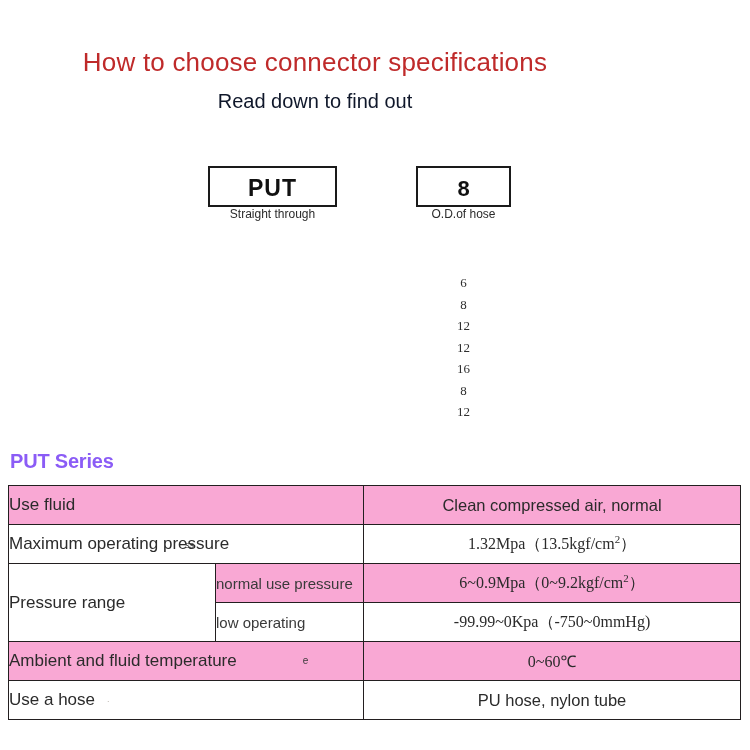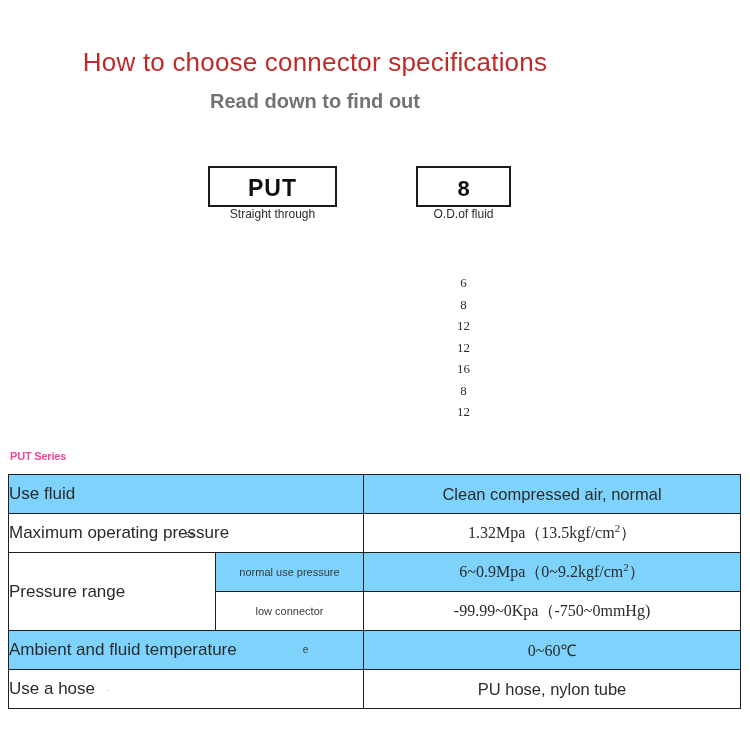--- a/index.html
+++ b/index.html
@@ -30,22 +30,22 @@
     font-weight: 400;
     letter-spacing: 0.2px;
     color: #bf2a2a;
     line-height: 1.1;
   }
   #page-subtitle {
     margin: 0;
     padding-top: 13px;
     text-align: center;
     font-size: 20px;
-    font-weight: 700;
-    color: #737373;
+    font-weight: 400;
+    color: #0f172a;
     line-height: 1.1;
   }
 
   
   #code-diagram {
     position: absolute;
     top: 166px;
     left: 0;
     width: 656px;
     height: 260px;
@@ -92,23 +92,23 @@
   }
 
   
   #spec-section {
     position: absolute;
     left: 8px;
     top: 450px;
     width: 734px;
   }
   #spec-heading {
-    font-size: 11px;
+    font-size: 20px;
     font-weight: bold;
-    color: #ec4899;
+    color: #8b5cf6;
     margin: 0 0 12px 2px;
     letter-spacing: -0.2px;
   }
   table#spec-table {
     border-collapse: collapse;
     width: 732px;
     table-layout: fixed;
   }
   table#spec-table td {
     border: 1px solid #231f20;
@@ -116,36 +116,35 @@
     vertical-align: middle;
   }
   .cell-label {
     font-size: 17px;
     color: #2b2b2b;
     padding-left: 10px;
     height: 38px;
     position: relative;
   }
   .cell-sublabel {
-    font-size: 11px;
+    font-size: 15px;
     color: #3a3a3a;
-    text-align: center;
     height: 37px;
   }
   .cell-value {
     font-size: 16.5px;
     color: #2b2b2b;
     text-align: center;
     height: 38px;
   }
   .cell-value.small {
     font-size: 16px;
     font-family: "Liberation Serif", serif;
   }
-  .bg-beige { background: #7dd3fc; }
+  .bg-beige { background: #f9a8d4; }
   .bg-white { background: #ffffff; }
 
   .glyph-artifact {
     font-size: 9px;
     color: #3a3a3a;
     position: absolute;
   }
   #artifact-ss { left: 176px; top: 15px; }
   #artifact-e  { position: static; margin-left: 66px; font-size: 10px; vertical-align: 2px; }
   #artifact-dot { position: static; margin-left: 12px; font-size: 9px; color: #b9b4ae; vertical-align: 3px; }
@@ -162,21 +161,21 @@
 
 <div id="code-diagram">
 
   <div class="code-group" id="code-group-series">
     <div class="code-box">PUT</div>
     <div class="code-caption">Straight through</div>
   </div>
 
   <div class="code-group" id="code-group-size">
     <div class="code-box">8</div>
-    <div class="code-caption">O.D.of fluid</div>
+    <div class="code-caption">O.D.of hose</div>
   </div>
 
   <div id="size-option-list">
     <div class="size-option">6</div>
     <div class="size-option">8</div>
     <div class="size-option">12</div>
     <div class="size-option">12</div>
     <div class="size-option">16</div>
     <div class="size-option">8</div>
     <div class="size-option">12</div>
@@ -210,21 +209,21 @@
 
       <tr>
         <td class="cell-label bg-white" rowspan="2">Pressure range</td>
         <td class="cell-sublabel bg-beige">normal use pressure</td>
         <td class="cell-value small bg-beige">
           <span>6~0.9Mpa（0~9.2kgf/cm</span><sup>2</sup><span>）</span>
         </td>
       </tr>
 
       <tr>
-        <td class="cell-sublabel bg-white">low connector</td>
+        <td class="cell-sublabel bg-white">low operating</td>
         <td class="cell-value small bg-white">
           <span>-99.99~0Kpa（-750~0mmHg)</span>
         </td>
       </tr>
 
       <tr>
         <td class="cell-label bg-beige" colspan="2">
           <span>Ambient and fluid temperature</span><span class="glyph-artifact" id="artifact-e">e</span>
         </td>
         <td class="cell-value small bg-beige">0~60℃</td>

